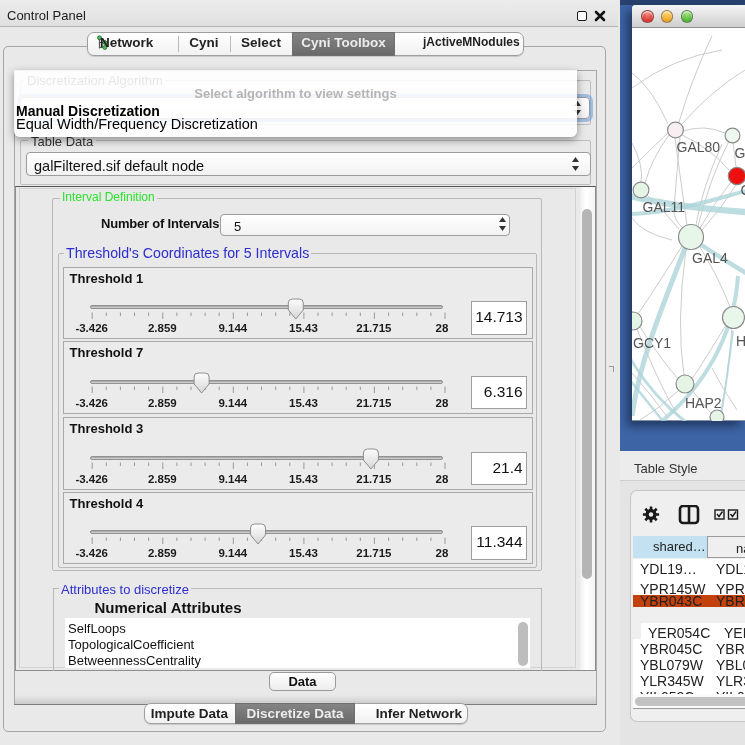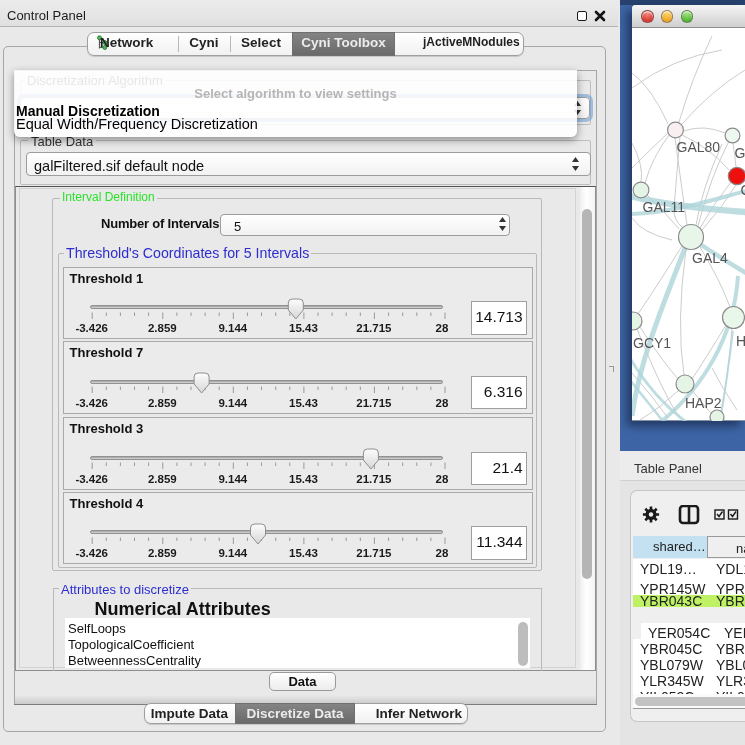--- a/index.html
+++ b/index.html
@@ -235,21 +235,21 @@
       <div class="abs" style="left:139.3px;top:54.5px;width:60px;text-align:center;font-size:11.5px;font-weight:bold;color:#1a1a1a;">9.144</div>
       <div class="abs" style="left:209.9px;top:54.5px;width:60px;text-align:center;font-size:11.5px;font-weight:bold;color:#1a1a1a;">15.43</div>
       <div class="abs" style="left:280.4px;top:54.5px;width:60px;text-align:center;font-size:11.5px;font-weight:bold;color:#1a1a1a;">21.715</div>
       <div class="abs" style="left:348.5px;top:54.5px;width:60px;text-align:center;font-size:11.5px;font-weight:bold;color:#1a1a1a;">28</div>
     <div class="abs" style="left:407.6px;top:33.8px;width:55.5px;height:33.5px;background:#fff;border:1px solid #9f9f9f;"></div>
     <div class="abs" style="left:407.6px;top:40.5px;width:51.5px;text-align:right;font-size:15.5px;color:#111;">11.344</div>
   </div>
 
   <div class="abs" style="left:53px;top:588px;width:489px;height:83px;border:1px solid #b9b9b9;border-bottom:none;"></div>
   <div class="abs" style="left:59px;top:581.5px;font-size:13px;color:#2d2dd0;background:#e9e9e9;padding:0 2px;">Attributes to discretize</div>
-  <div class="abs" style="left:57.5px;top:598.5px;font-size:18px;font-weight:bold;color:#111;padding-left:37px;">Numerical Attributes</div>
+  <div class="abs" style="left:57.5px;top:598.5px;font-size:15px;font-weight:bold;color:#111;padding-left:37px;">Numerical Attributes</div>
   <div class="abs" style="left:64.5px;top:618px;width:465.5px;height:50px;background:#fff;"></div>
   <div class="abs" style="left:68px;top:621px;font-size:13px;color:#111;">SelfLoops</div>
   <div class="abs" style="left:68px;top:637px;font-size:13px;color:#111;">TopologicalCoefficient</div>
   <div class="abs" style="left:68px;top:653px;font-size:13px;color:#111;height:15px;overflow:hidden;">BetweennessCentrality</div>
   <div class="abs" style="left:516px;top:618px;width:14px;height:50px;background:#fff;"></div>
   <div class="abs" style="left:517.5px;top:622px;width:10px;height:44px;background:#bdbdbd;border-radius:5px;"></div>
 
   <div class="abs" style="left:16px;top:671px;width:580px;height:33px;background:#e9e9e9;"></div>
 
   <div class="abs" style="left:269px;top:672px;width:67px;height:19px;background:linear-gradient(#ffffff,#ececec);border:1px solid #999;border-radius:5px;text-align:center;font-size:13px;font-weight:bold;color:#111;line-height:17px;">Data</div>
@@ -364,21 +364,21 @@
       <text x="108.5" y="167">C</text>
       <text x="10.5" y="184">GAL11</text>
       <text x="60" y="235">GAL4</text>
       <text x="1" y="320">GCY1</text>
       <text x="104" y="318">H</text>
       <text x="53" y="380">HAP2</text>
     </g>
   </svg>
 
   <div class="abs" style="left:0;top:451px;width:125px;height:30px;background:#ececec;border-bottom:1px solid #d0d0d0;"></div>
-  <div class="abs" style="left:14px;top:460.5px;font-size:13px;color:#333;">Table Panel</div>
+  <div class="abs" style="left:14px;top:460.5px;font-size:13px;color:#333;">Table Style</div>
 
   <div class="abs" style="left:0;top:481px;width:125px;height:264px;background:#e4e4e4;"></div>
   <div class="abs" style="left:9.6px;top:489.5px;width:116px;height:232px;background:#efefef;border:1px solid #c6c6c6;border-radius:7px 0 0 7px;border-right:none;"></div>
   <svg class="abs" style="left:22px;top:505px;" width="120" height="20" viewBox="0 0 120 20">
     <g fill="#1a1a1a">
         <path d="M 7.69,1.40 L 10.31,1.40 L 10.33,4.06 L 11.91,4.71 L 13.80,2.85 L 15.65,4.70 L 13.79,6.59 L 14.44,8.17 L 17.10,8.19 L 17.10,10.81 L 14.44,10.83 L 13.79,12.41 L 15.65,14.30 L 13.80,16.15 L 11.91,14.29 L 10.33,14.94 L 10.31,17.60 L 7.69,17.60 L 7.67,14.94 L 6.09,14.29 L 4.20,16.15 L 2.35,14.30 L 4.21,12.41 L 3.56,10.83 L 0.90,10.81 L 0.90,8.19 L 3.56,8.17 L 4.21,6.59 L 2.35,4.70 L 4.20,2.85 L 6.09,4.71 L 7.67,4.06 Z"></path>
         <circle cx="9" cy="9.5" r="2.2" fill="#efefef"></circle>
       </g>
     <g fill="none" stroke="#1a1a1a">
       <rect x="38" y="1" width="18" height="17" rx="3" stroke-width="2.6"></rect>
@@ -395,21 +395,21 @@
   <div class="abs" style="left:13px;top:535.6px;width:75px;height:22.7px;background:#c3e1f0;border-right:1px solid #9a9a9a;text-align:left;padding-left:20px;font-size:13px;color:#222;line-height:22px;">shared…</div>
   <div class="abs" style="left:116px;top:541px;font-size:13px;color:#222;">na</div>
   <div class="abs" style="left:13px;top:558.5px;width:112px;height:16.1px;background:#fff;overflow:hidden;">
       <span class="abs" style="left:7px;top:2px;font-size:14px;color:#222;">YDL19…</span>
       <span class="abs" style="left:83px;top:2px;font-size:14px;color:#222;">YDL19</span>
     </div>
     <div class="abs" style="left:13px;top:574.6px;width:112px;height:16.1px;background:#fff;overflow:hidden;">
       <span class="abs" style="left:7px;top:2px;font-size:14px;color:#222;">YDR27…</span>
       <span class="abs" style="left:83px;top:2px;font-size:14px;color:#222;">YDR27</span>
     </div>
-    <div class="abs" style="left:13px;top:590.7px;width:112px;height:16.1px;background:#bef264;overflow:hidden;">
+    <div class="abs" style="left:13px;top:590.7px;width:112px;height:16.1px;background:#c2410c;overflow:hidden;">
       <span class="abs" style="left:7px;top:2px;font-size:14px;color:#222;">YBR043C</span>
       <span class="abs" style="left:83px;top:2px;font-size:14px;color:#222;">YBR04</span>
     </div>
     <div class="abs" style="left:13px;top:579px;width:112px;height:16.1px;background:#fff;overflow:hidden;">
       <span class="abs" style="left:7px;top:2px;font-size:14px;color:#222;">YPR145W</span>
       <span class="abs" style="left:83px;top:2px;font-size:14px;color:#222;">YPR14</span>
     </div>
     <div class="abs" style="left:13px;top:622.9px;width:112px;height:16.1px;background:#fff;overflow:hidden;margin-left:8px;">
       <span class="abs" style="left:7px;top:2px;font-size:14px;color:#222;">YER054C</span>
       <span class="abs" style="left:83px;top:2px;font-size:14px;color:#222;">YER05</span>

